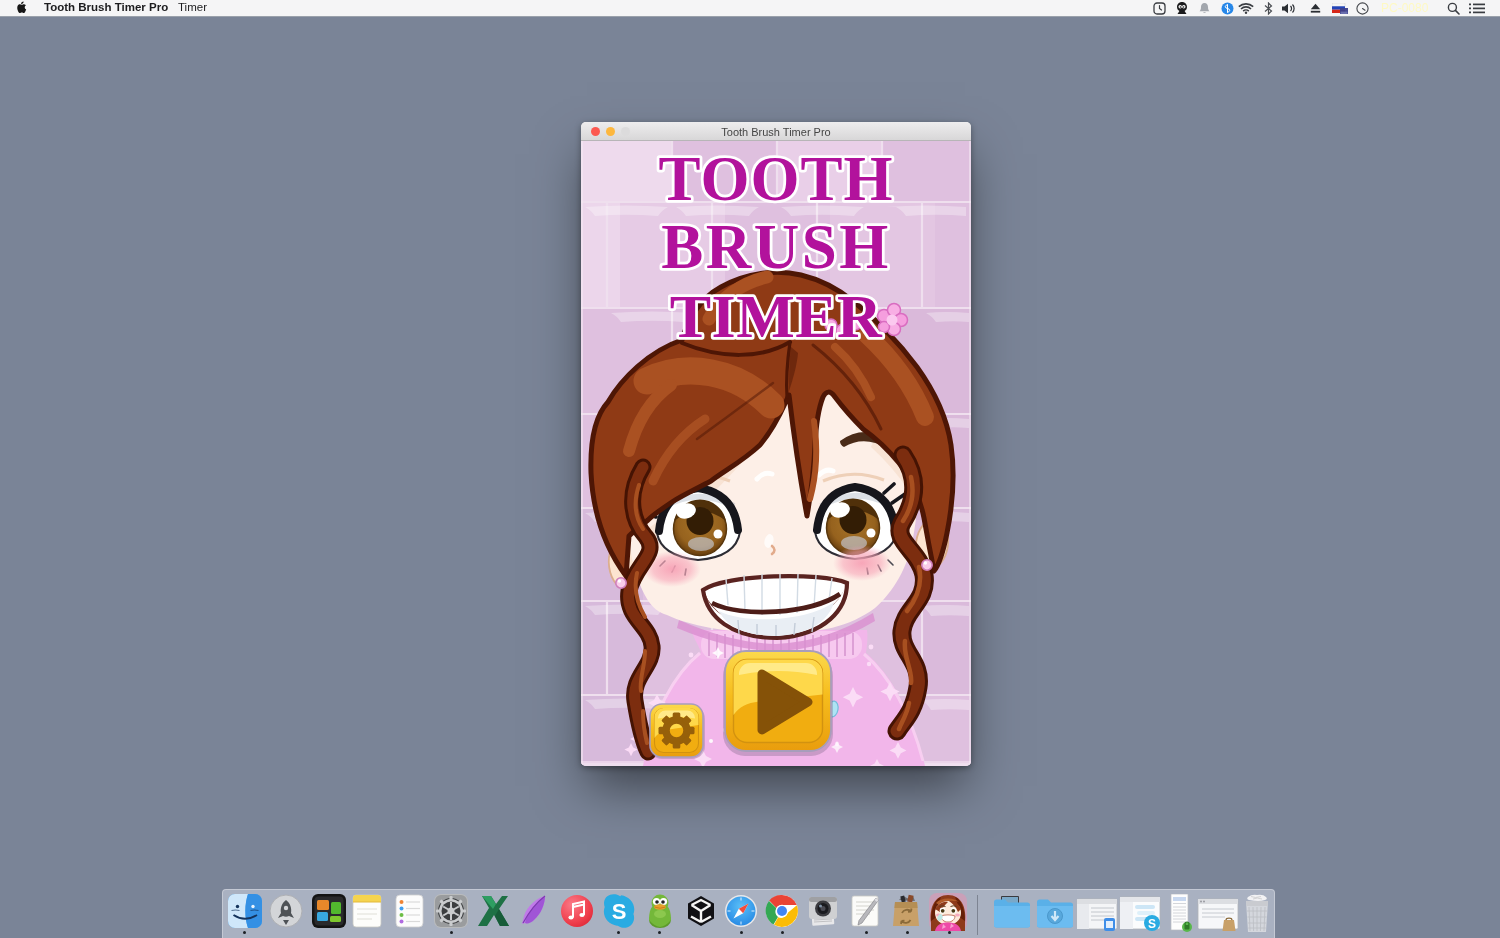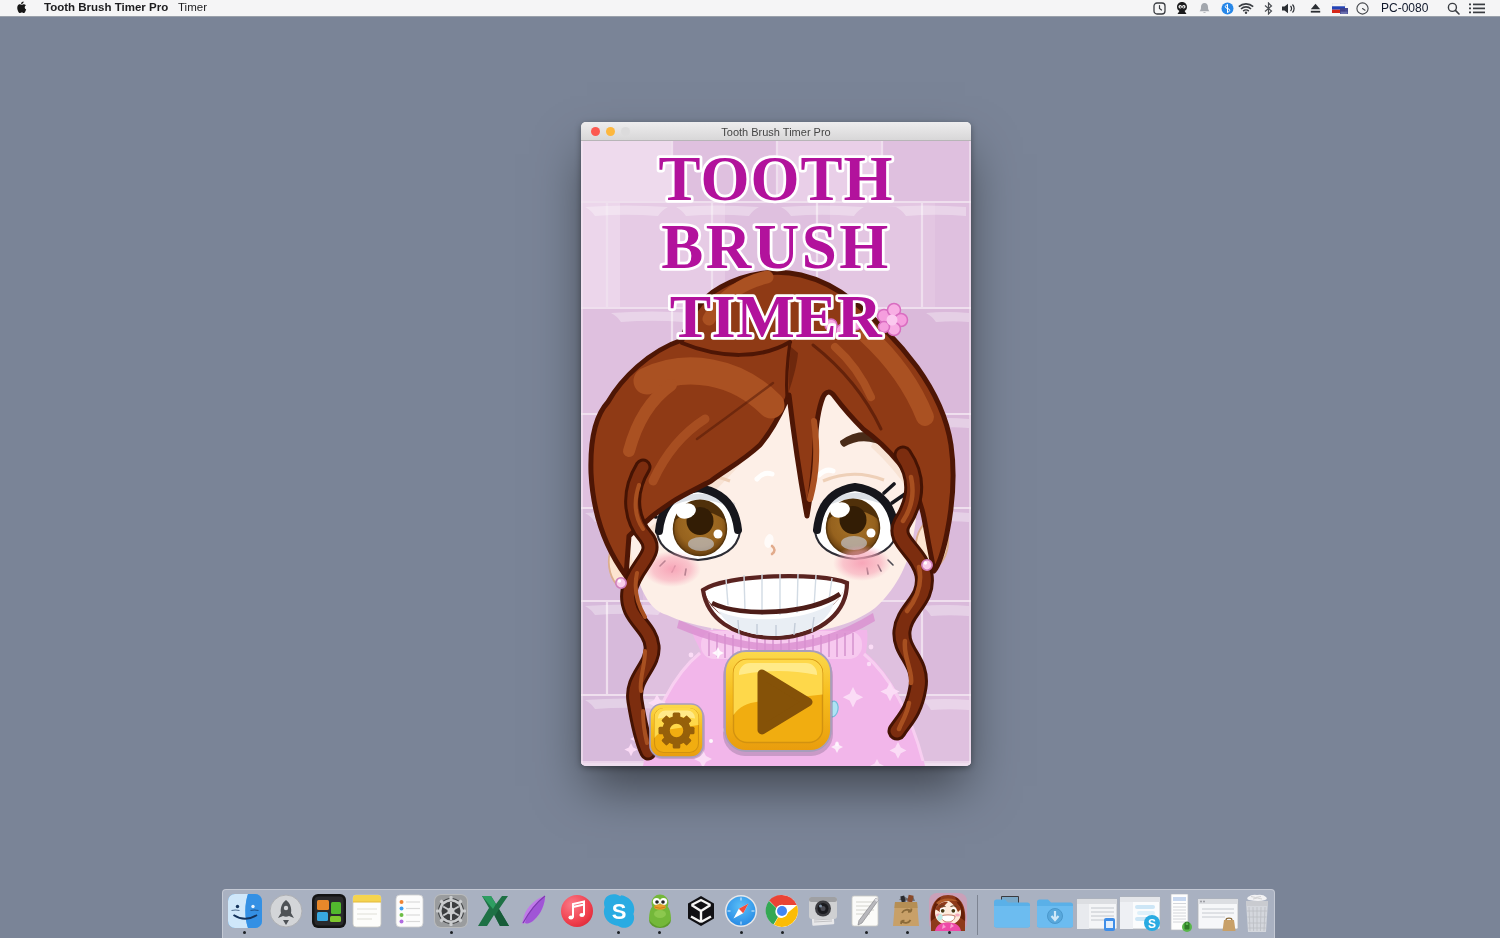--- a/index.html
+++ b/index.html
@@ -75,21 +75,21 @@
       <rect x="0" y="0" width="13" height="3.3" fill="#f5f5f5" stroke="#c5c5c5" stroke-width=".4"></rect>
       <rect x="0" y="3.3" width="13" height="3.4" fill="#2244b8"></rect>
       <rect x="0" y="6.7" width="13" height="3.3" fill="#d62718"></rect>
       <rect x="8" y="5" width="8" height="6" fill="#3a3f8c" opacity=".95"></rect>
       <rect x="8.6" y="8.6" width="6.8" height="2.4" fill="#6a6fae"></rect>
     </svg>
   <svg style="position:absolute;left:1356px;top:2px" width="13" height="13" viewBox="0 0 13 13">
       <circle cx="6.5" cy="6.5" r="5.6" fill="none" stroke="#44474c" stroke-width="1.1"></circle>
       <path d="M6.5 6.5 L9 8.3" stroke="#44474c" stroke-width="1.1" stroke-linecap="round"></path>
     </svg>
-  <div class="pcname" style="position:absolute;left:1375px;top:1px;font-size:12px;color:#0f172a;">PC-0080</div>
+  <div class="pcname" style="position:absolute;left:1375px;top:1px;font-size:12px;color:#fef9c3;">PC-0080</div>
   <svg style="position:absolute;left:1447px;top:2px" width="13" height="13" viewBox="0 0 13 13">
       <circle cx="5.4" cy="5.4" r="4" fill="none" stroke="#3a3d42" stroke-width="1.4"></circle>
       <path d="M8.4 8.4 L12 12" stroke="#3a3d42" stroke-width="1.6" stroke-linecap="round"></path>
     </svg>
   <svg style="position:absolute;left:1469px;top:3px" width="16" height="11" viewBox="0 0 16 11">
       <g stroke="#3a3d42" stroke-width="1.7">
         <line x1="4" y1="1.4" x2="16" y2="1.4"></line>
         <line x1="0" y1="1.4" x2="2" y2="1.4"></line>
         <line x1="4" y1="5.4" x2="16" y2="5.4"></line>
         <line x1="0" y1="5.4" x2="2" y2="5.4"></line>

